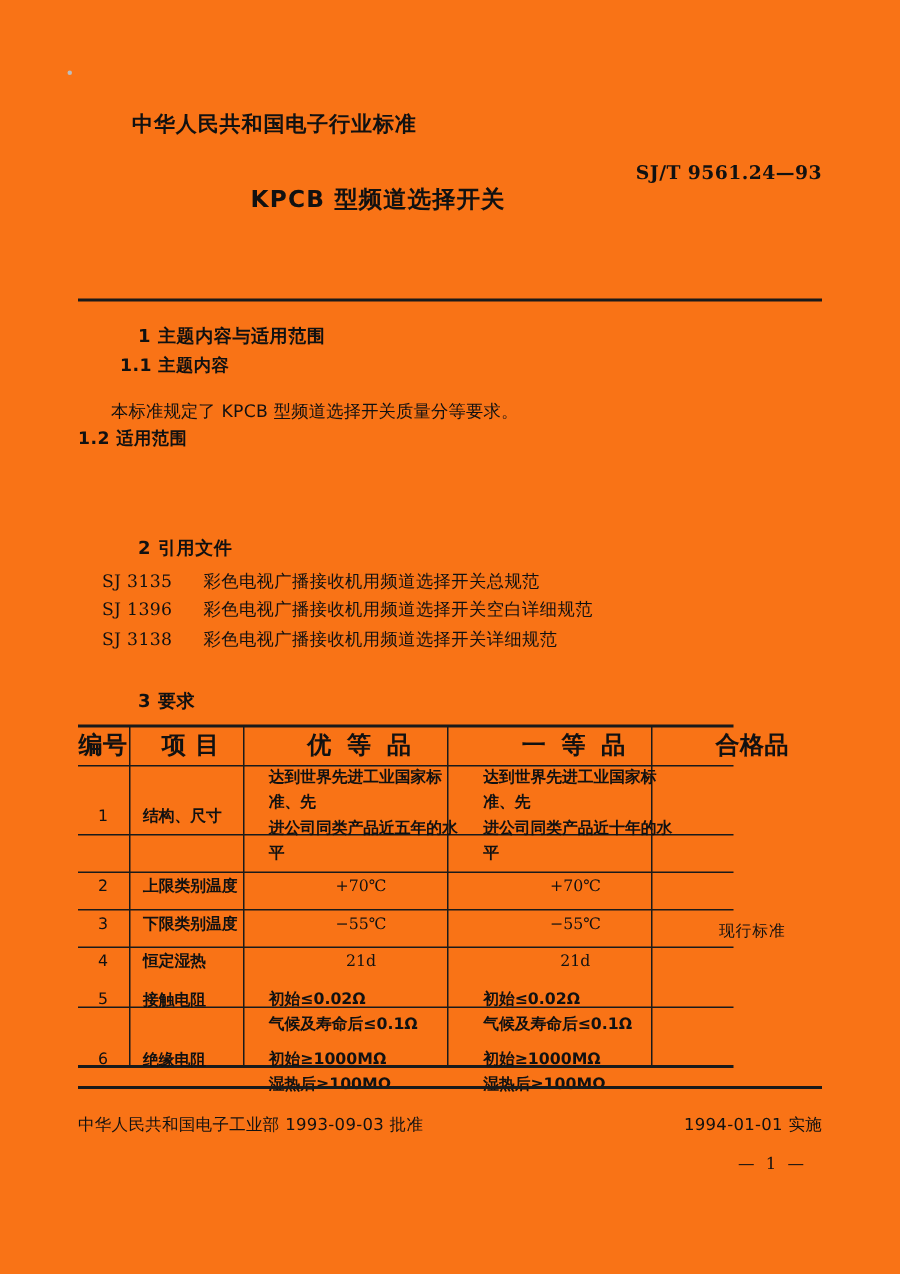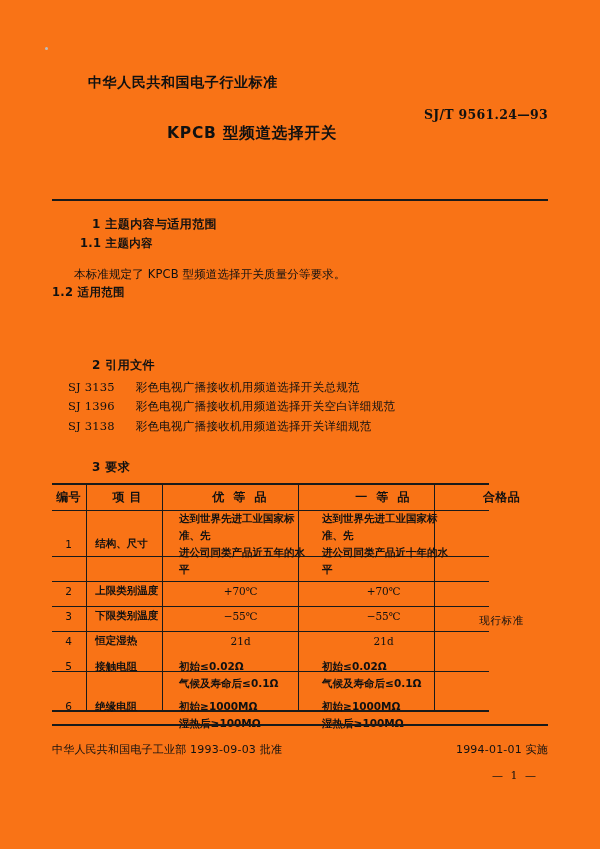--- a/index.html
+++ b/index.html
@@ -164,21 +164,21 @@
     width: 437px;
     height: 1.1px;
     background: #1a1a1a;
   }
 
   .th-cell {
     height: 26px;
     text-align: center;
     font-weight: bold;
     letter-spacing: 2.5px;
-    font-size: 12px;
+    font-size: 16px;
     margin-left: 31px;
   }
   .th-cell.tight { letter-spacing: 0.4px; }
   .td-center { text-align: center; }
   .td-left { text-align: left; padding-left: 10px !important; }
   .cellwrap { display: block; line-height: 16px; padding: 5px 0; }
   .cell-2line { line-height: 17px; font-weight: bold; }
   .unit { font-family: "DejaVu Serif","Liberation Serif",serif; }
 
   .pass-label {

